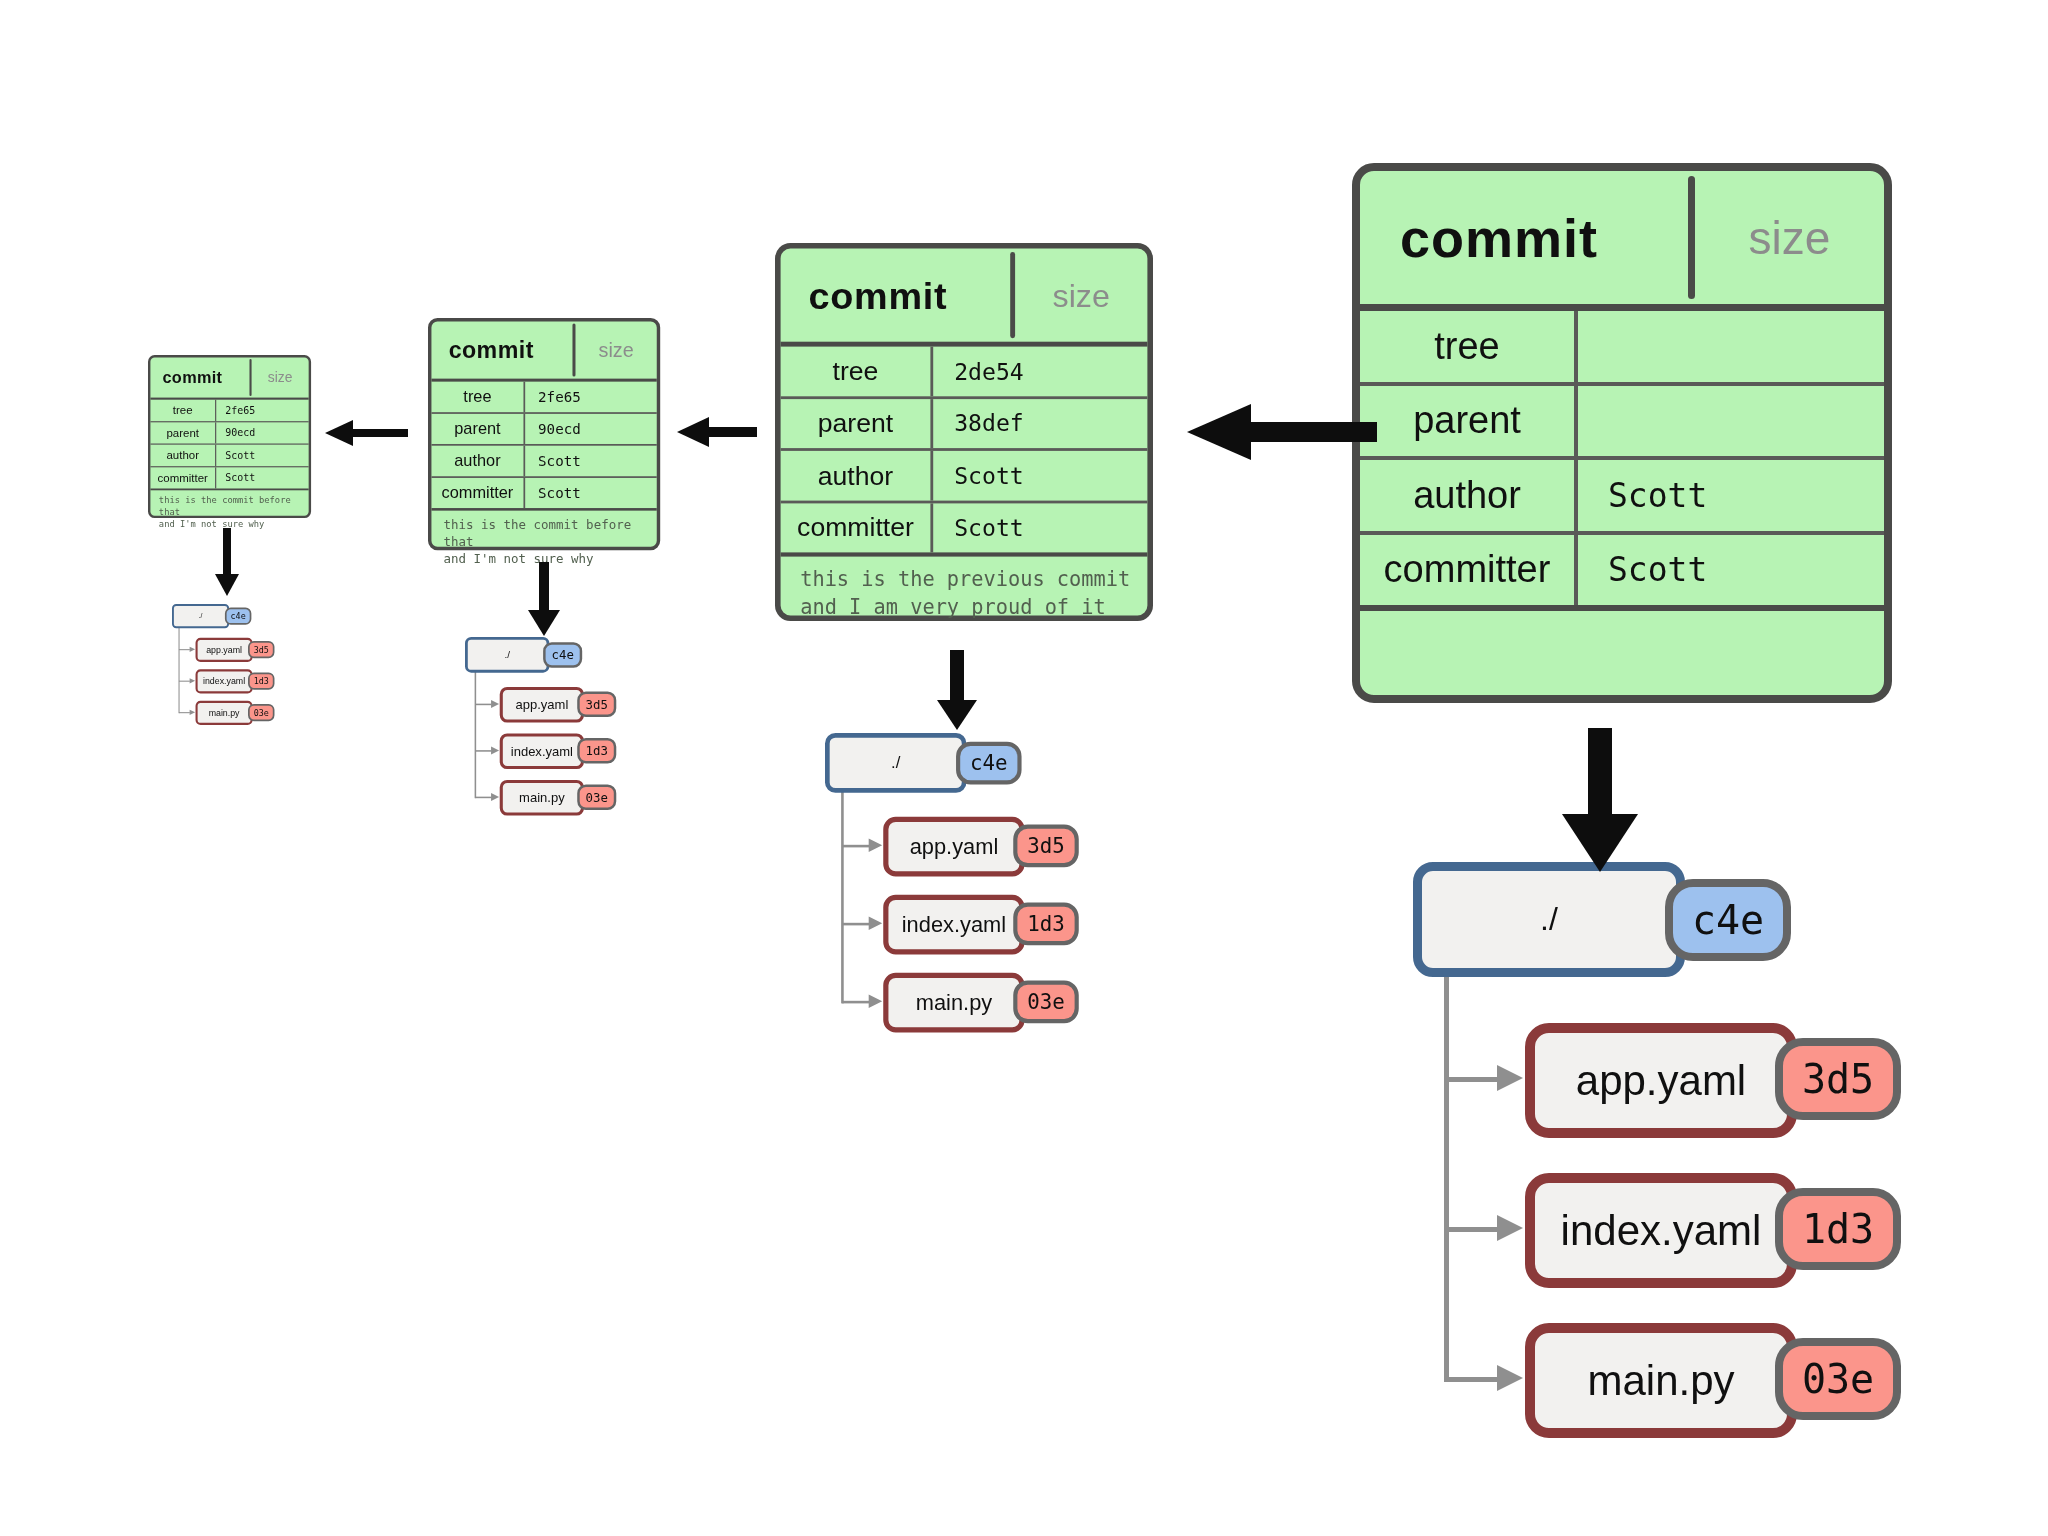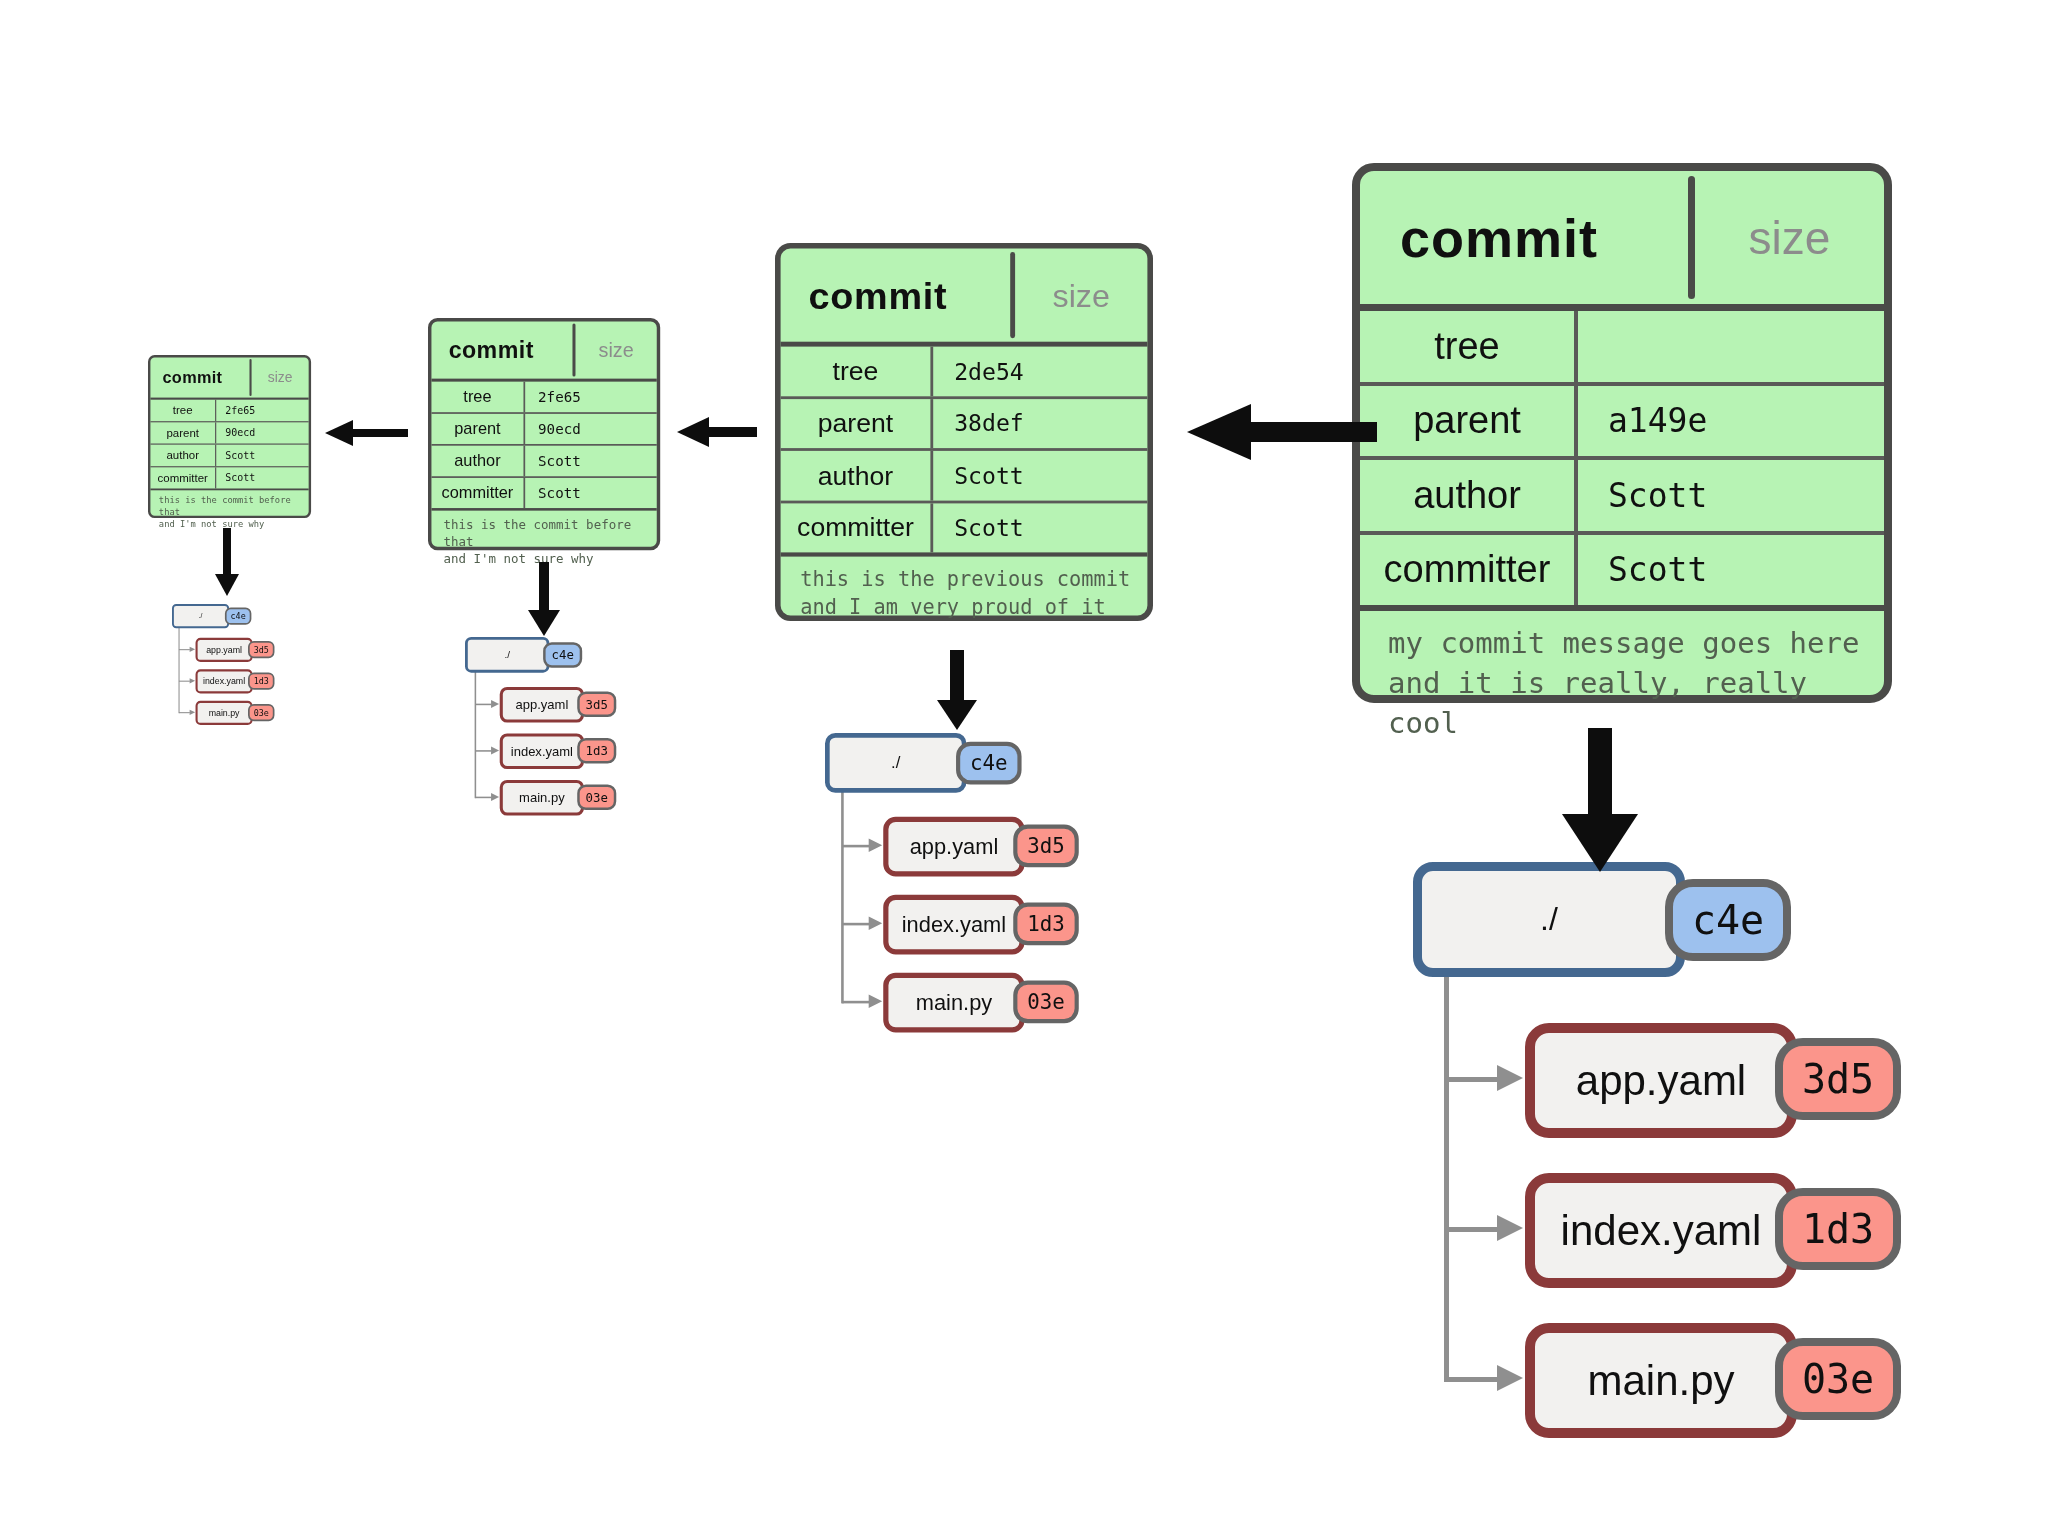--- a/index.html
+++ b/index.html
@@ -153,34 +153,29 @@
     <div class="title">commit</div>
     <div class="hdr-div"></div>
     <div class="size">size</div>
   </div>
   <div class="rows">
     <div class="row">
       <div class="lbl">tree</div>
     </div>
     <div class="row">
       <div class="lbl">parent</div>
-      <div class="val">a149e</div>
     </div>
     <div class="row">
       <div class="lbl">author</div>
       <div class="val">Scott</div>
     </div>
     <div class="row">
       <div class="lbl">committer</div>
       <div class="val">Scott</div>
     </div>
-  </div>
-  <div class="msg">
-    <div>my commit message goes here</div>
-    <div>and it is really, really cool</div>
   </div>
 </div>
 
 <div class="tree" style="left:172px; top:604px; transform:scale(0.21);">
   <div class="t-vline"></div>
   <div class="t-root">
     <span>./</span>
   </div>
   <div class="t-badge t-root-badge">c4e</div>
   <div class="t-child" style="top:161px">

